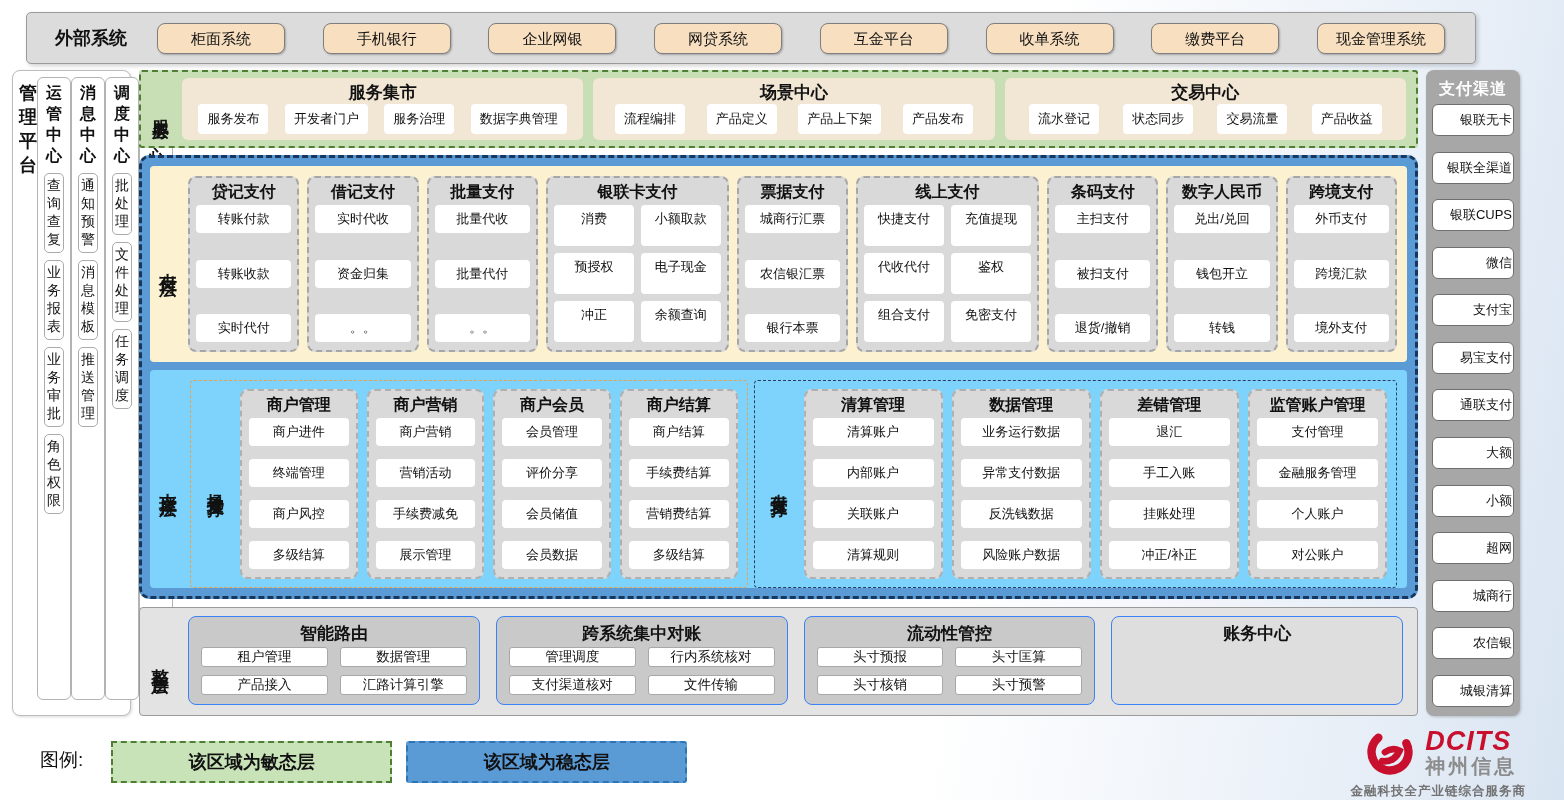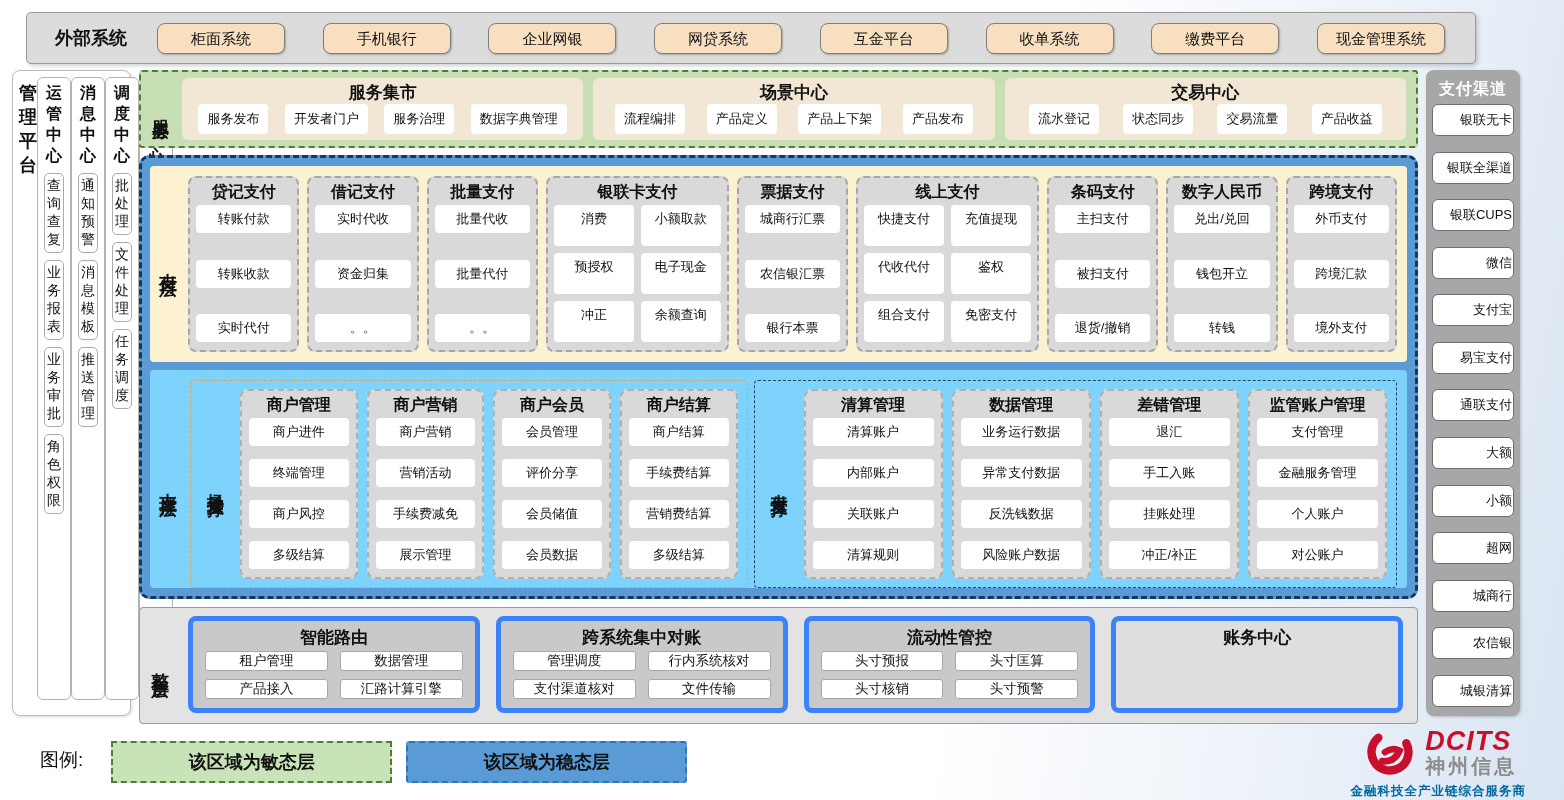--- a/index.html
+++ b/index.html
@@ -108,21 +108,21 @@
     background:#fff; border-radius:4px; font-size:13px; text-align:center;
     padding:5px 2px; white-space:nowrap; overflow:hidden;
   }
 
   
   .integration-layer{
     flex:1; background:#e3e3e3; border:1px solid #9a9a9a; border-radius:4px;
     display:flex; gap:16px; padding:8px 14px 10px 8px;
   }
   .int-group{
-    flex:1; background:#c9c9c9; border:5px solid #3b82f6; border-radius:8px;
+    flex:1; background:#c9c9c9; border:1px solid #3b82f6; border-radius:8px;
     padding:2px 12px 9px; display:flex; flex-direction:column;
   }
   .int-group:last-child{ background:#dedede; }
   .int-group .c-title{ text-align:center; font-size:17px; font-weight:bold; padding:3px 0 2px; }
   .int-items{ flex:1; display:grid; grid-template-columns:1fr 1fr; gap:8px 12px; }
   .int-items .node{
     background:#fff; border:1px solid #a8a8a8; border-radius:3px; font-size:13.5px;
     display:flex; align-items:center; justify-content:center; white-space:nowrap;
   }
 
@@ -144,21 +144,21 @@
   .legend-box{ width:281px; height:42px; margin-left:28px; display:flex; align-items:center; justify-content:center;
                font-size:18px; font-weight:bold; }
   .legend-box.agile{ background:#c9e3b9; border:2px dashed #4f7f35; }
   .legend-box.stable{ background:#5b9bd5; border:2px dashed #2e75b6; border-radius:3px; margin-left:14px; }
   .logo-block{ margin-left:auto; display:flex; flex-direction:column; align-items:center; padding-right:2px; }
   .logo-top{ display:flex; align-items:center; gap:4px; }
   .logo-swirl{ width:62px; height:56px; }
   .logo-text{ display:flex; flex-direction:column; line-height:1.05; }
   .logo-brand{ color:#c8102e; font-weight:bold; font-size:27px; font-style:italic; letter-spacing:1px;}
   .logo-name{ color:#8c8c8c; font-weight:bold; font-size:20px; letter-spacing:3px; }
-  .logo-tagline{ color:#0369a1; font-weight:bold; font-size:12.5px; letter-spacing:1px; margin-top:3px; white-space:nowrap; }
+  .logo-tagline{ color:#737373; font-weight:bold; font-size:12.5px; letter-spacing:1px; margin-top:3px; white-space:nowrap; }
 </style>
 </head>
 <body>
 
 <div class="page">
 
   <div class="ext-bar">
     <div class="bar-label">外部系统</div>
     <div class="ext-items">
 

